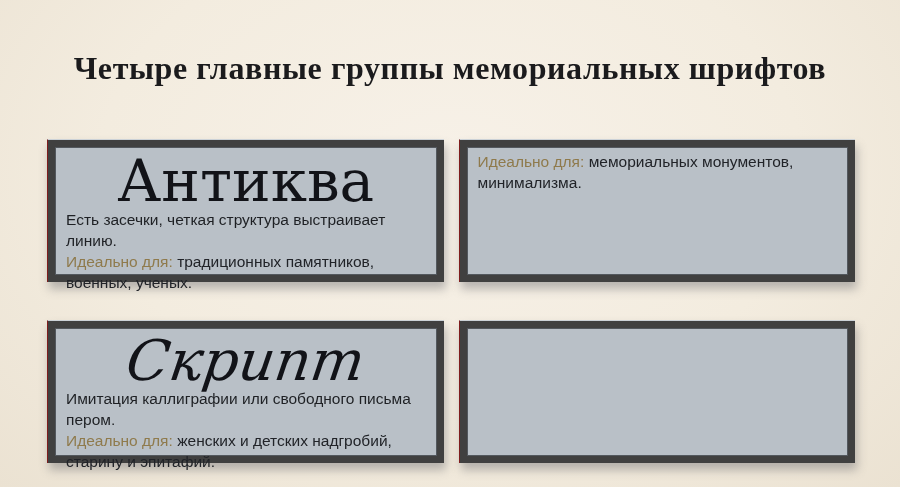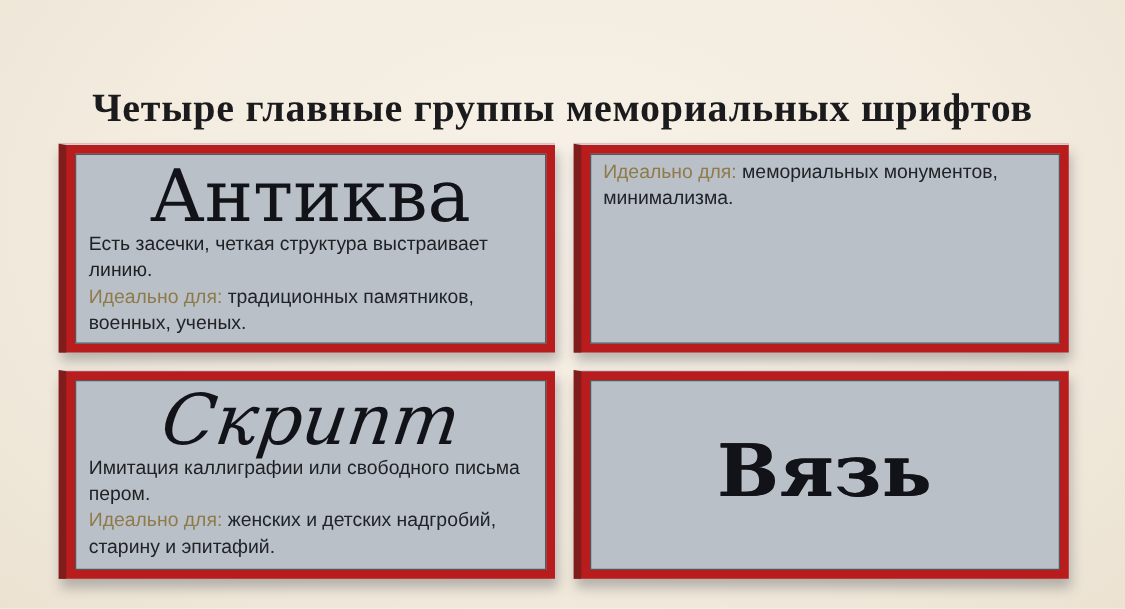--- a/index.html
+++ b/index.html
@@ -9,46 +9,47 @@
   body {
     width: 900px;
     height: 487px;
     overflow: hidden;
     background: radial-gradient(ellipse at 50% 35%, #f7f1e8 0%, #f3ecdf 55%, #ebe2d2 100%);
     font-family: "Liberation Sans", sans-serif;
     position: relative;
   }
   .page-title {
     margin: 0;
-    padding-top: 68px;
+    padding-top: 50px;
     text-align: center;
     font-family: "Liberation Serif", serif;
     font-weight: 600;
     font-size: 32px;
     letter-spacing: 0.6px;
     color: #1b1b1d;
   }
   .cards-grid {
     position: absolute;
     left: 47px;
     top: 115px;
     width: 808px;
     display: grid;
     grid-template-columns: 1fr 1fr;
     grid-template-rows: 167px 167px;
     column-gap: 15px;
     row-gap: 14px;
   }
   .card {
-    background: #b91c1c;
+    background: #404040;
     padding: 7px;
     box-sizing: border-box;
     border-top: 1px solid #ccd2d7;
-    border-left: 6px solid #7f1d1d;
+    border-left: 1px solid #7f1d1d;
     box-shadow: 2px 7px 9px rgba(108, 108, 112, 0.45);
+    margin-top: 24px;
   }
   .card-inner {
     height: 100%;
     box-sizing: border-box;
     border: 1.5px solid #53585e;
     background: #b9c0c7;
     display: flex;
     flex-direction: column;
     align-items: center;
     justify-content: space-between;
@@ -139,17 +140,16 @@
         <div class="ideal">
           <span class="ideal-label">Идеально для:</span>
           <span class="ideal-text">женских и детских надгробий, старину и эпитафий.</span>
         </div>
       </div>
     </div>
   </div>
 
   <div class="card">
     <div class="card-inner">
-      <div class="card-name name-blackletter">Вязь</div>
     </div>
   </div>
 
 </div>
 
 </body></html>

